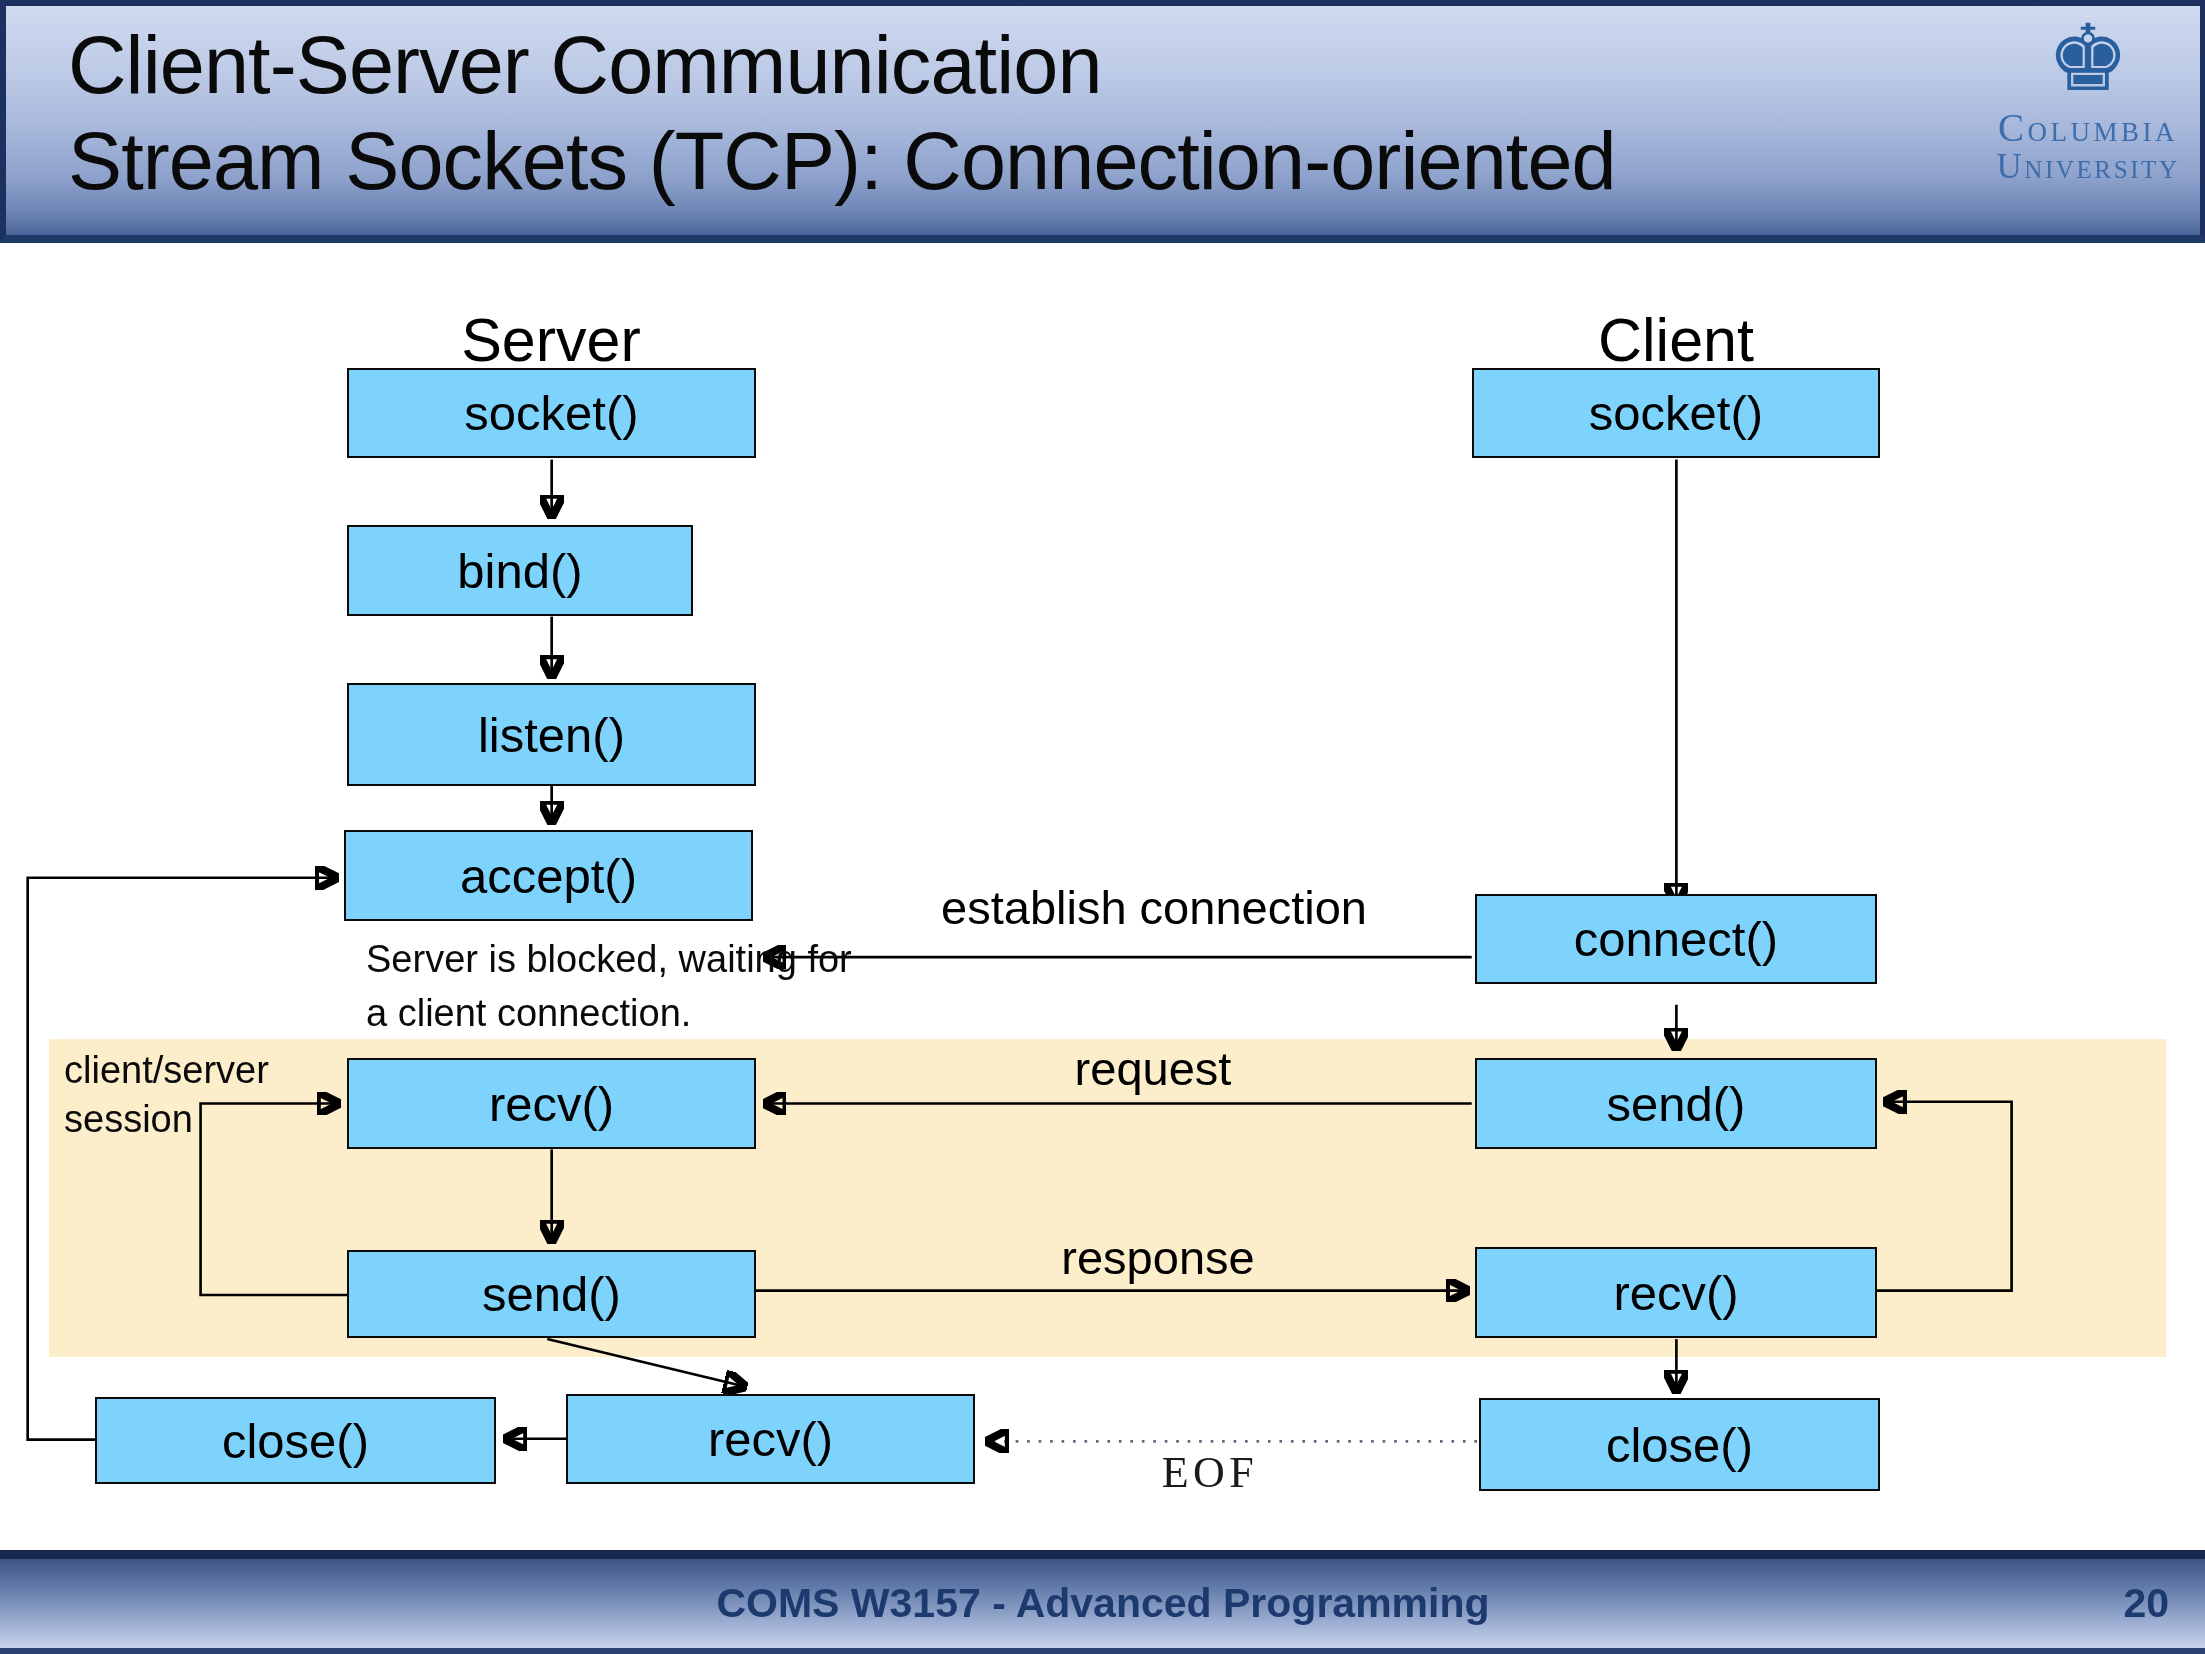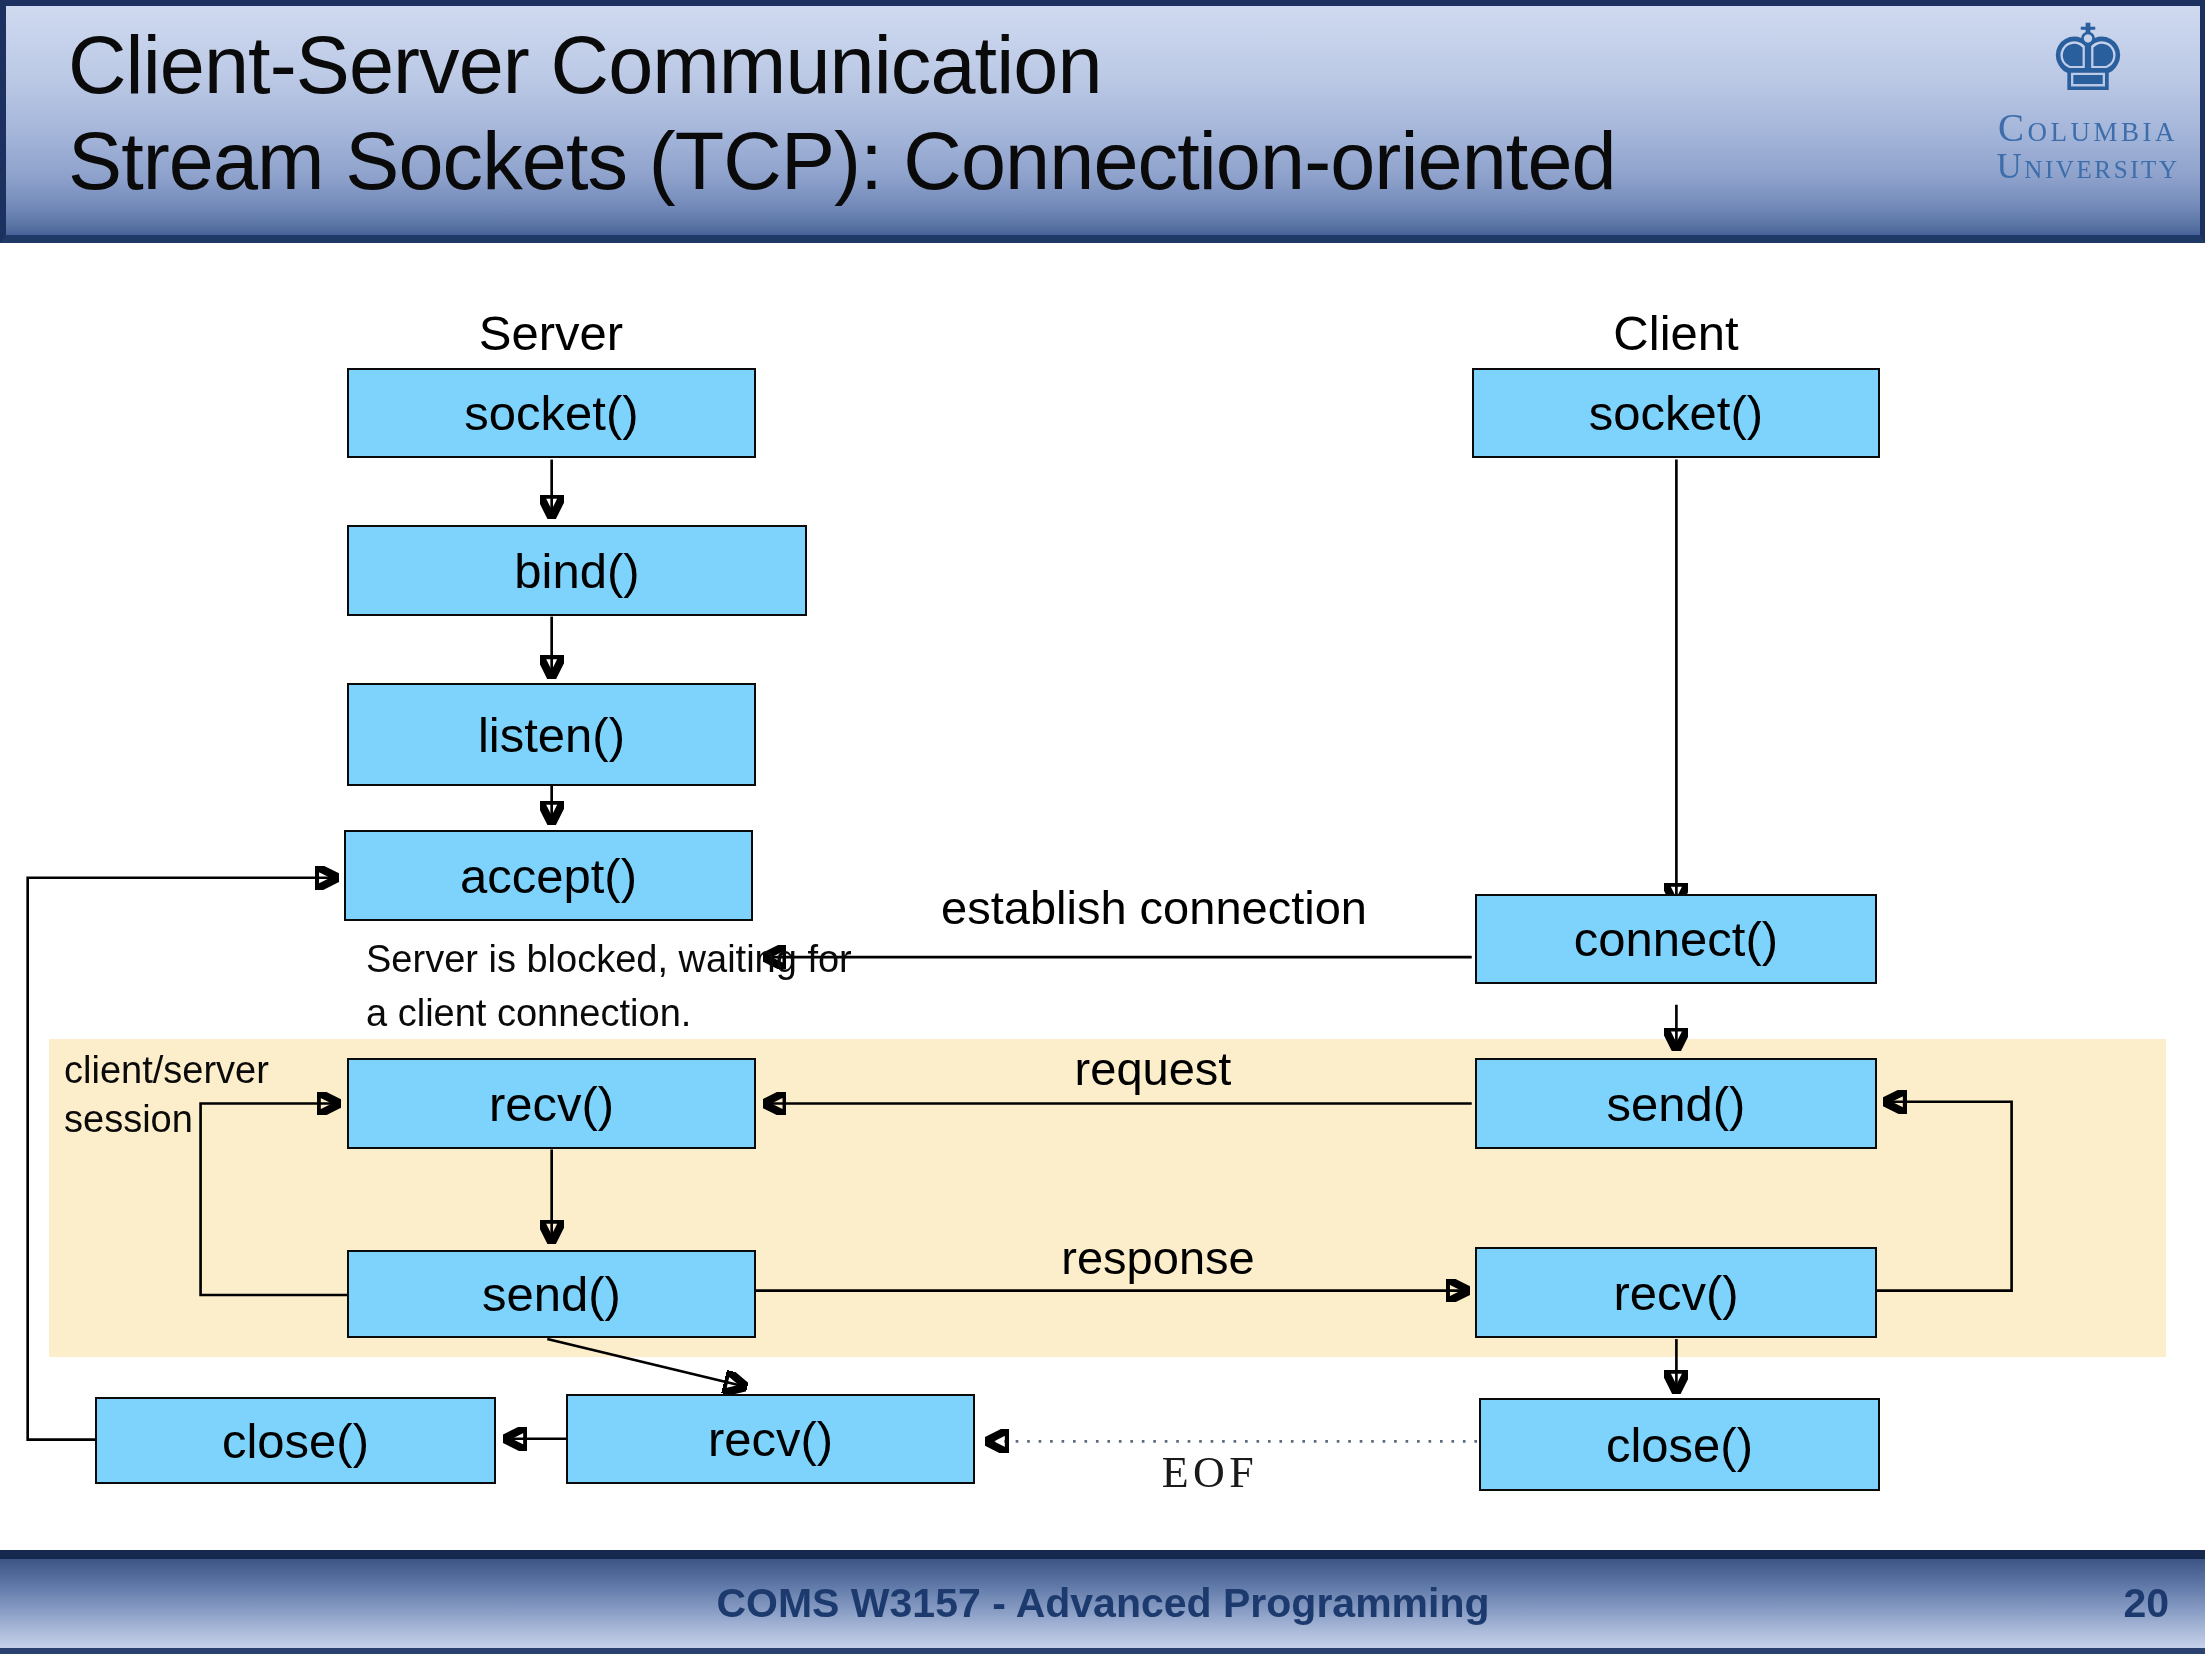--- a/index.html
+++ b/index.html
@@ -24,21 +24,21 @@
   .logo-l1{font-family:"Liberation Serif", serif;font-variant:small-caps;font-size:39px;
            letter-spacing:3.5px;color:#3d6dab;line-height:1.0;}
   .logo-l2{font-family:"Liberation Serif", serif;font-variant:small-caps;font-size:35px;
            letter-spacing:2.6px;color:#3d6dab;line-height:1.15;}
   
   .session-band{position:absolute;left:49px;top:1039px;width:2117px;height:318px;background:#fdeecb;}
   .box{
     position:absolute;box-sizing:border-box;background:#7dd3fc;border:2.6px solid #0a0a0a;
     display:flex;align-items:center;justify-content:center;font-size:49px;color:#000;
   }
-  .col-label{position:absolute;transform:translateX(-50%);font-size:49px;white-space:nowrap;}
+  .col-label{position:absolute;transform:translateX(-50%);font-size:61px;white-space:nowrap;}
   .flow-label{position:absolute;transform:translateX(-50%);font-size:47px;white-space:nowrap;}
   .eof-label{font-family:Liberation Serif, serif;font-size:44px;letter-spacing:4.4px;color:#1a1a1a;}
   .note{position:absolute;font-size:38px;line-height:1.42;color:#0a0a0a;white-space:nowrap;}
   .arrows{position:absolute;left:0;top:0;pointer-events:none;}
   .arrows path{fill:none;stroke:#000;stroke-width:3px;}
   .arrows path.dotted{stroke:#5c6b7d;stroke-dasharray:3 10;}
   
   .footer{
     position:absolute;left:0;bottom:0;width:2206px;height:104px;box-sizing:border-box;
     border-top:9.7px solid #16284d;border-bottom:6.2px solid #2b4270;
@@ -98,21 +98,21 @@
     <path d="M393 1468 H227 V1251 H384" marker-end="url(#ah)"></path>
     <path d="M2126 1463 H2280 V1249 H2136" marker-end="url(#ah)"></path>
     <path d="M620 1518 L845 1572" marker-end="url(#ah)"></path>
     <path d="M642 1631 H572" marker-end="url(#ah)"></path>
     <path class="dotted" d="M1674 1634 H1118" marker-end="url(#ahg)"></path>
   </svg>
 
   <div class="box" style="left:347px;top:368px;width:409px;height:90px;">
       <span>socket()</span>
     </div>
-  <div class="box" style="left:347px;top:525px;width:460px;height:91px;">
+  <div class="box" style="left:347px;top:525px;width:346px;height:91px;">
       <span>bind()</span>
     </div>
   <div class="box" style="left:347px;top:683px;width:409px;height:103px;">
       <span>listen()</span>
     </div>
   <div class="box" style="left:344px;top:830px;width:409px;height:91px;">
       <span>accept()</span>
     </div>
   <div class="box" style="left:347px;top:1058px;width:409px;height:91px;">
       <span>recv()</span>

